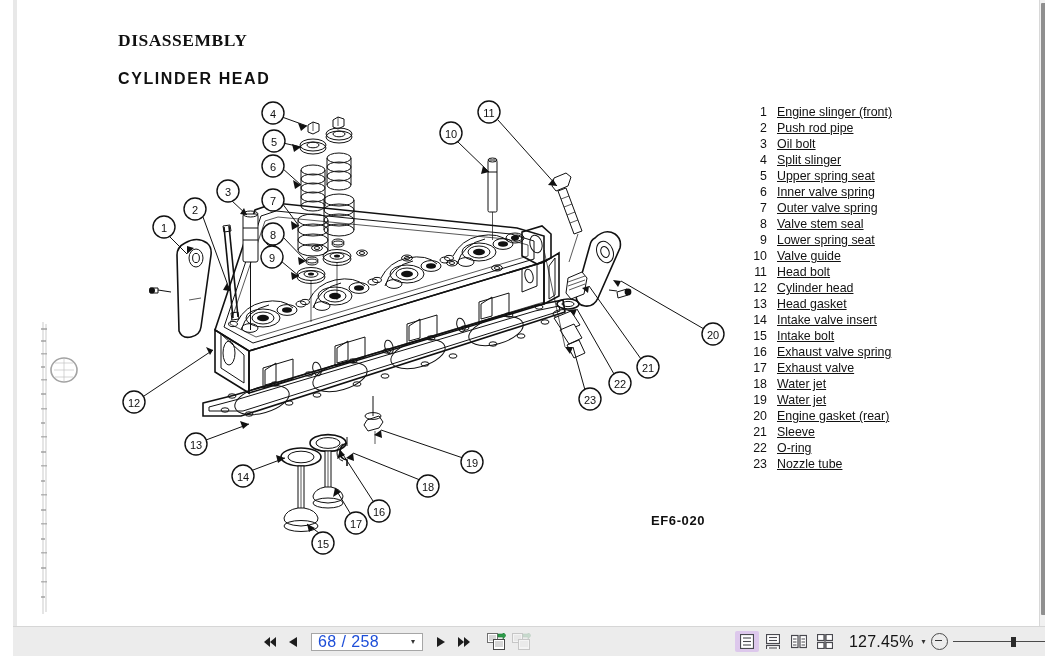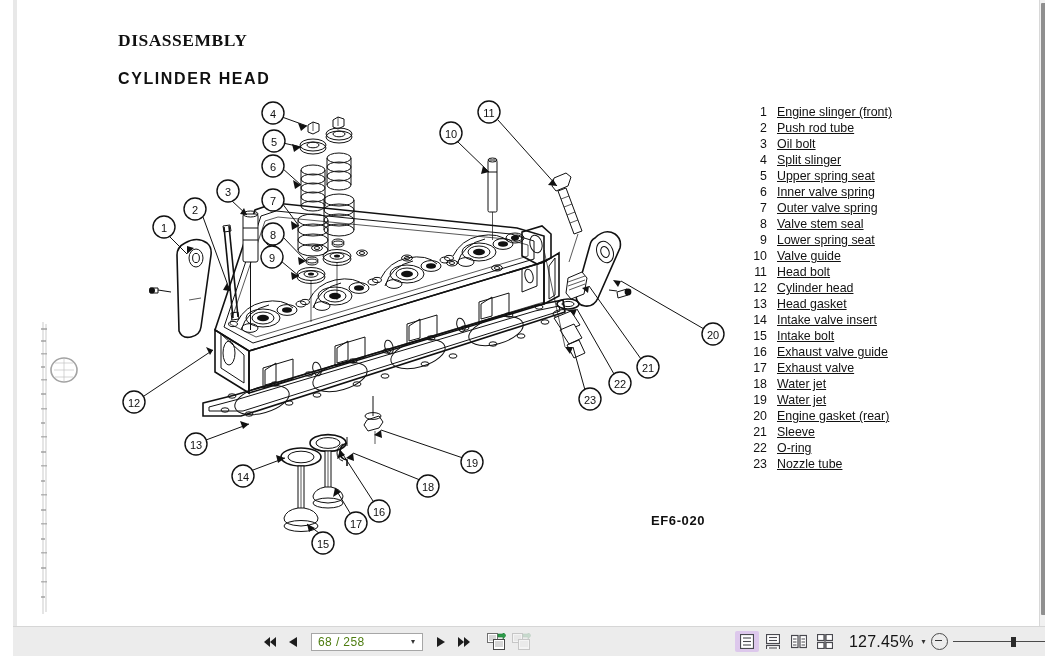--- a/index.html
+++ b/index.html
@@ -174,22 +174,22 @@
     background: #ffffff;
     border: 1px solid #a6a6a6;
     display: flex;
     align-items: center;
     margin: 0 5px;
     padding: 0;
     box-sizing: border-box;
   }
   #page-field-value {
     flex: 1 1 auto;
-    font-size: 12px;
-    color: #4d7c0f;
+    font-size: 16px;
+    color: #1d4ed8;
     padding-left: 6px;
     letter-spacing: 0.4px;
   }
   #page-field-caret {
     flex: 0 0 auto;
     padding-right: 7px;
     font-size: 8px;
     color: #333;
     line-height: 1;
   }
@@ -805,21 +805,21 @@
         </g>
     </svg>
 
     <div id="parts-legend">
         <div class="legend-row">
           <span class="legend-num">1</span>
           <span class="legend-label">Engine slinger (front)</span>
         </div>
         <div class="legend-row">
           <span class="legend-num">2</span>
-          <span class="legend-label">Push rod tube</span>
+          <span class="legend-label">Push rod pipe</span>
         </div>
         <div class="legend-row">
           <span class="legend-num">3</span>
           <span class="legend-label">Oil bolt</span>
         </div>
         <div class="legend-row">
           <span class="legend-num">4</span>
           <span class="legend-label">Split slinger</span>
         </div>
         <div class="legend-row">
@@ -861,21 +861,21 @@
         <div class="legend-row">
           <span class="legend-num">14</span>
           <span class="legend-label">Intake valve insert</span>
         </div>
         <div class="legend-row">
           <span class="legend-num">15</span>
           <span class="legend-label">Intake bolt</span>
         </div>
         <div class="legend-row">
           <span class="legend-num">16</span>
-          <span class="legend-label">Exhaust valve guide</span>
+          <span class="legend-label">Exhaust valve spring</span>
         </div>
         <div class="legend-row">
           <span class="legend-num">17</span>
           <span class="legend-label">Exhaust valve</span>
         </div>
         <div class="legend-row">
           <span class="legend-num">18</span>
           <span class="legend-label">Water jet</span>
         </div>
         <div class="legend-row">

